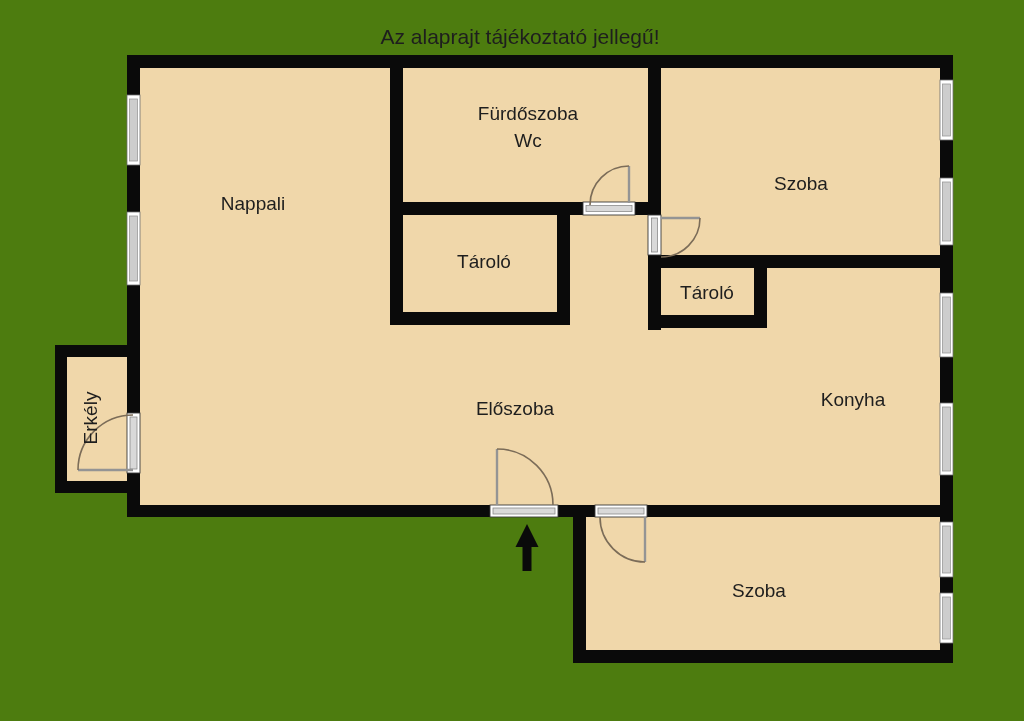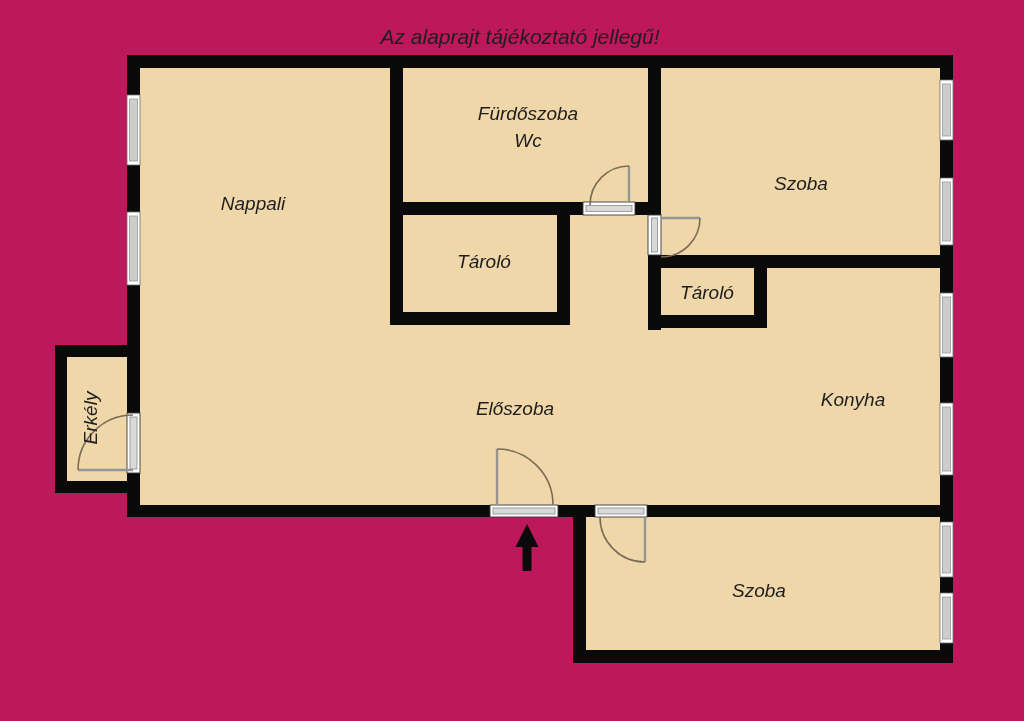--- a/index.html
+++ b/index.html
@@ -1,17 +1,17 @@
 <!DOCTYPE html>
 <html><head>
 <meta charset="utf-8">
 <style>
   html,body{margin:0;padding:0;background:#ffffff;}
-  #stage{position:relative;width:1024px;height:721px;background:#be185d;overflow:hidden;
-         font-family:"Liberation Sans",sans-serif;font-style:italic;}
+  #stage{position:relative;width:1024px;height:721px;background:#4d7c0f;overflow:hidden;
+         font-family:"Liberation Sans",sans-serif;}
   svg{display:block;}
   .floor{fill:#f0d7aa;}
   .wall{fill:#0a0a0a;}
   .win-outer{fill:#ffffff;stroke:#6e6e6e;stroke-width:0.8;}
   .win-inner{fill:#cdcdcd;stroke:#9a9a9a;stroke-width:0.8;}
   .frame-outer{fill:#ffffff;stroke:#3a3a3a;stroke-width:0.9;}
   .frame-inner{fill:#d9d9d9;stroke:#8a8a8a;stroke-width:0.8;}
   .arc{fill:none;stroke:#7b6c58;stroke-width:1.6;}
   .leaf{stroke:#949494;stroke-width:2.4;fill:none;}
   .lbl{font-family:"Liberation Sans",sans-serif;font-size:19px;fill:#1e1e1e;}

